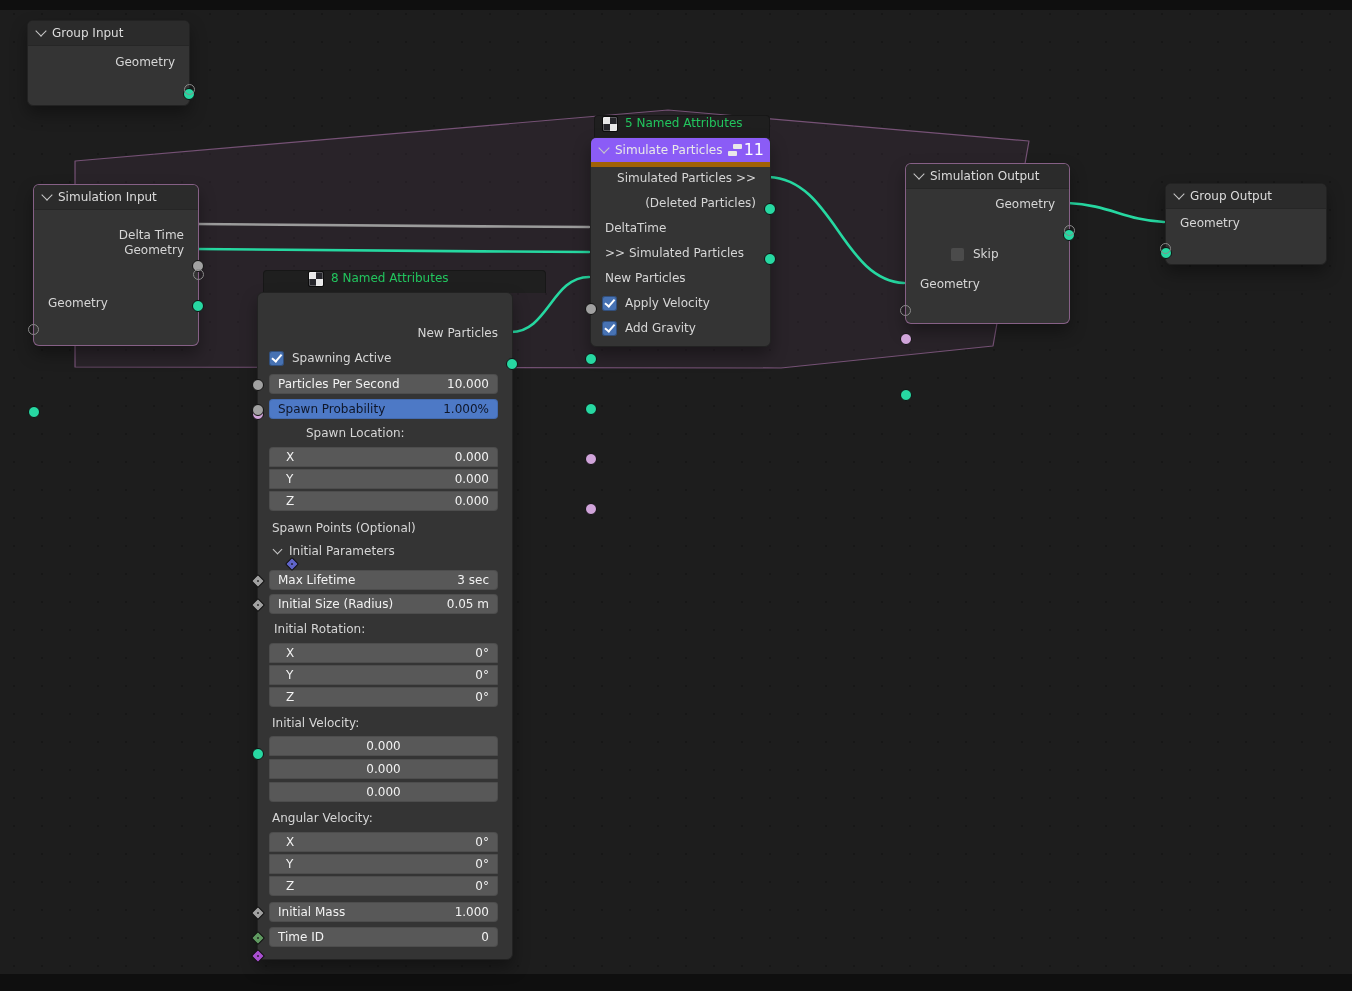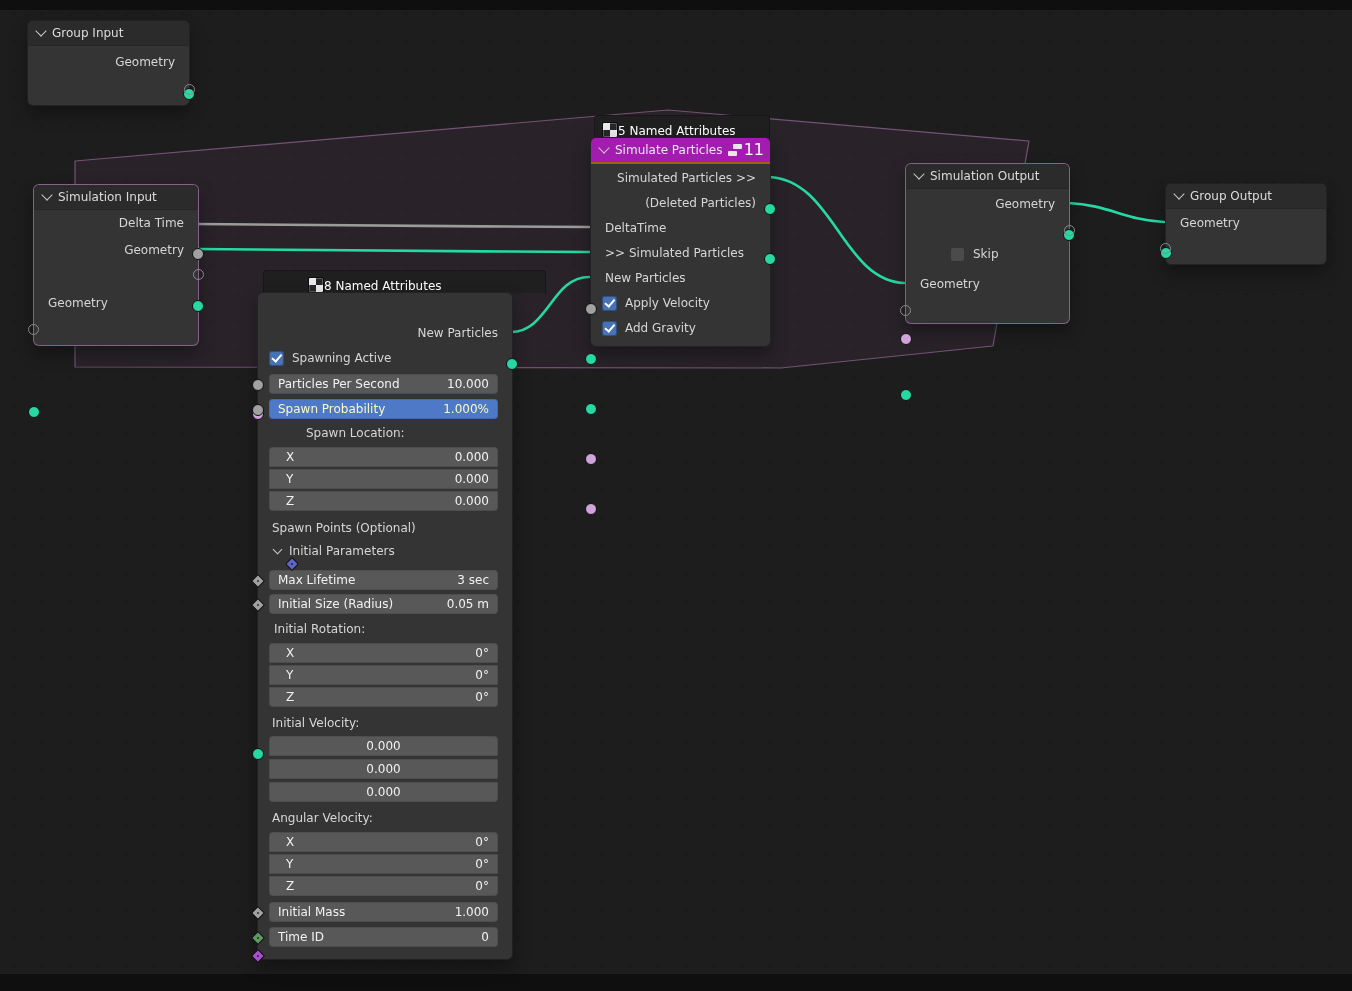--- a/index.html
+++ b/index.html
@@ -13,24 +13,24 @@
     -webkit-font-smoothing:antialiased;
   }
   .edge-band{position:absolute;left:0;width:1352px;background:#0f0f0f;}
   .svg-layer{position:absolute;left:0;top:0;z-index:1;}
   .node{position:absolute;z-index:2;background:#343434;border:1px solid #222;
         border-radius:6px;box-shadow:0 8px 16px rgba(0,0,0,.35);}
   .node.zone-border{border-color:rgba(203,133,203,.55);}
   .node-header{position:absolute;left:0;right:0;top:0;height:24px;background:#2b2b2b;
         border-radius:5px 5px 0 0;display:flex;align-items:center;gap:7px;padding:0 9px;
         color:#dcdcdc;border-bottom:1px solid #262626;}
-  .node-header.green{background:#a21caf;border-bottom:2px solid #a16207;color:#e9e9e9;}
+  .node-header.green{background:#8b5cf6;border-bottom:5px solid #a16207;color:#e9e9e9;}
   .attr-bar{position:absolute;height:22px;background:#1f1f1f;border:1px solid #171717;
-        border-bottom:none;border-radius:4px 4px 0 0;display:flex;align-items:flex-end;
-        padding:0 7px;color:#ffffff;z-index:2;}
+        border-bottom:none;border-radius:4px 4px 0 0;display:flex;align-items:flex-start;
+        gap:7px;padding:0 7px;color:#22c55e;z-index:2;}
   .checker-icon{width:14px;height:14px;border-radius:2px;border:1px solid #0c0c0c;
         background:conic-gradient(#26262b 0 90deg,#e8e8e8 90deg 180deg,#26262b 180deg 270deg,#e8e8e8 270deg);
         box-shadow:inset 0 0 0 1px rgba(255,255,255,.25);}
   .chev{width:7px;height:7px;border-left:1.7px solid #c8c8c8;border-bottom:1.7px solid #c8c8c8;
         transform:rotate(-45deg);margin-top:-4px;flex:0 0 auto;}
   .chev.small{width:6px;height:6px;}
   .badge{position:absolute;right:6px;top:2px;display:flex;align-items:center;color:#fff;
         font-size:16px;gap:1px;}
   .cards{width:15px;height:14px;position:relative;}
   .cards::before{content:'';position:absolute;right:1px;top:1px;width:9px;height:5px;
@@ -46,21 +46,21 @@
   .checkbox::after{content:'';position:absolute;left:4.6px;top:1.6px;width:3.6px;height:7.6px;
         border-right:2px solid #fff;border-bottom:2px solid #fff;transform:rotate(40deg);}
   .checkbox.unchecked{background:#4b4b4b;}
   .checkbox.unchecked::after{display:none;}
   .field{position:absolute;left:11px;right:14px;height:20px;background:#585858;border-radius:4px;
         display:flex;align-items:center;justify-content:space-between;padding:0 9px;
         color:#f2f2f2;box-shadow:inset 0 0 0 1px rgba(0,0,0,.12);}
   .field.stack-top{border-radius:4px 4px 1px 1px;}
   .field.stack-mid{border-radius:1px;}
   .field.stack-bot{border-radius:1px 1px 4px 4px;}
-  .field.highlight{background:#4d79c6;color:#fef9c3;}
+  .field.highlight{background:#4d79c6;color:#0f172a;}
   .field.center{justify-content:center;}
   .socket{position:absolute;width:10px;height:10px;border-radius:50%;
         border:1px solid #101010;z-index:3;}
   .socket.sl{left:-6px;}  .socket.sr{right:-6px;}
   .s-geo{background:#27d8a2;} .s-float{background:#a1a1a1;} .s-bool{background:#d0a4da;}
   .s-virtual{background:transparent;border:1.5px solid #8a8a8a;width:9px;height:9px;}
   .diamond{position:absolute;width:8px;height:8px;transform:rotate(45deg);border-radius:1.5px;
         border:1px solid #101010;z-index:3;}
   .diamond.sl{left:-5px;}
   .diamond::after{content:'';position:absolute;left:2.6px;top:2.6px;width:2.8px;height:2.8px;
@@ -93,21 +93,21 @@
       <span class="socket sr s-geo" style="top:36px;"></span>
     </div>
     <span class="socket sr s-virtual" style="top:63px;"></span>
   </div>
 
   <div class="node zone-border" style="left:33px;top:184px;width:164px;height:160px;">
     <div class="node-header">
       <span class="chev"></span>
       <span>Simulation Input</span>
     </div>
-    <div class="row r-out" style="top:28px;">
+    <div class="row r-out" style="top:40px;">
       <span class="lbl">Delta Time</span>
       <span class="socket sr s-float" style="top:35px;"></span>
     </div>
     <div class="row r-out" style="top:55px;">
       <span class="lbl">Geometry</span>
       <span class="socket sr s-geo" style="top:60px;"></span>
     </div>
     <span class="socket sr s-virtual" style="top:84px;"></span>
     <div class="row r-in" style="top:108px;">
       <span class="lbl">Geometry</span>

